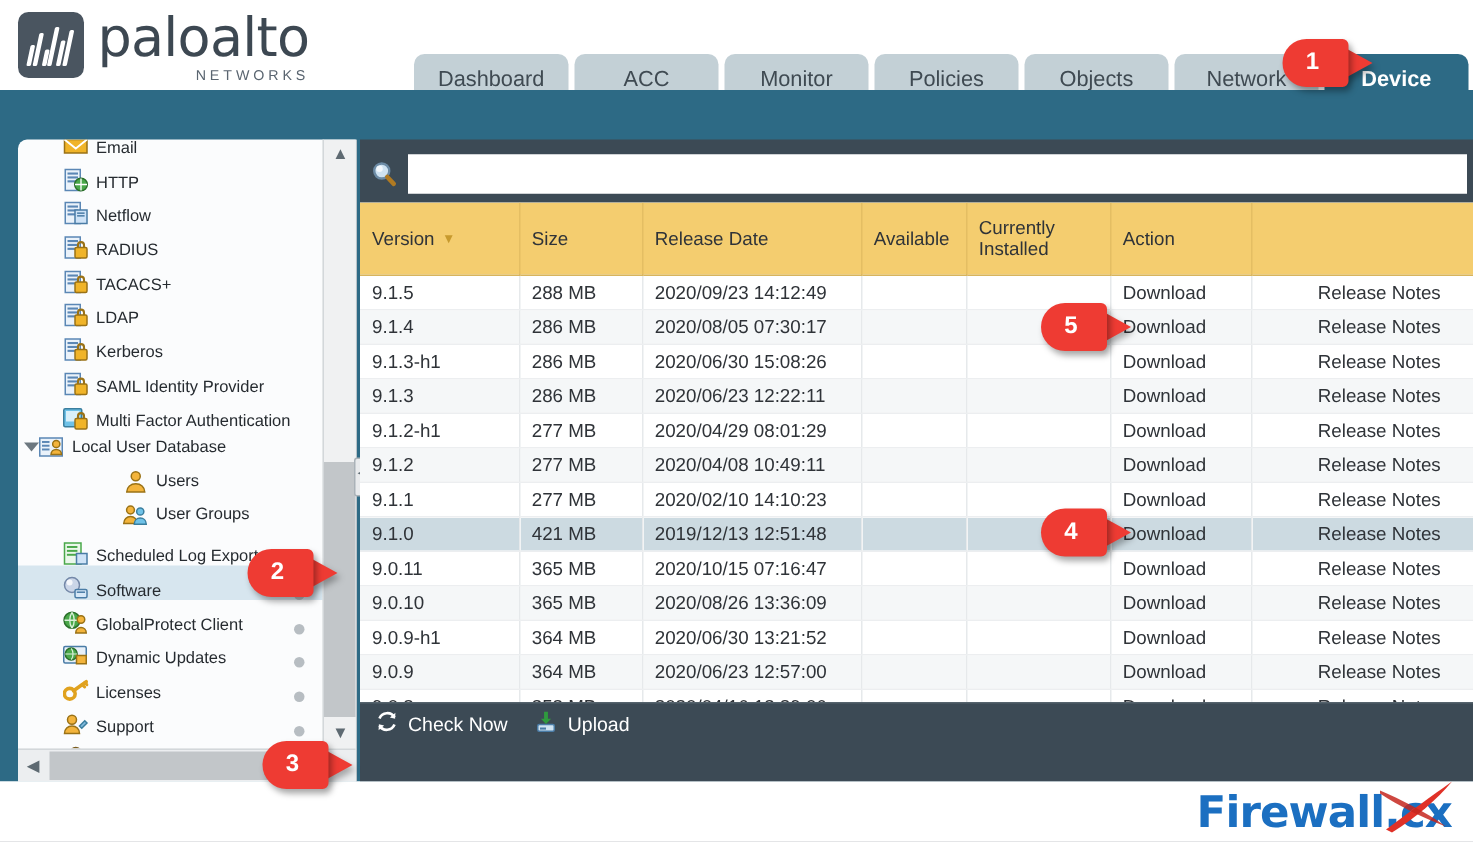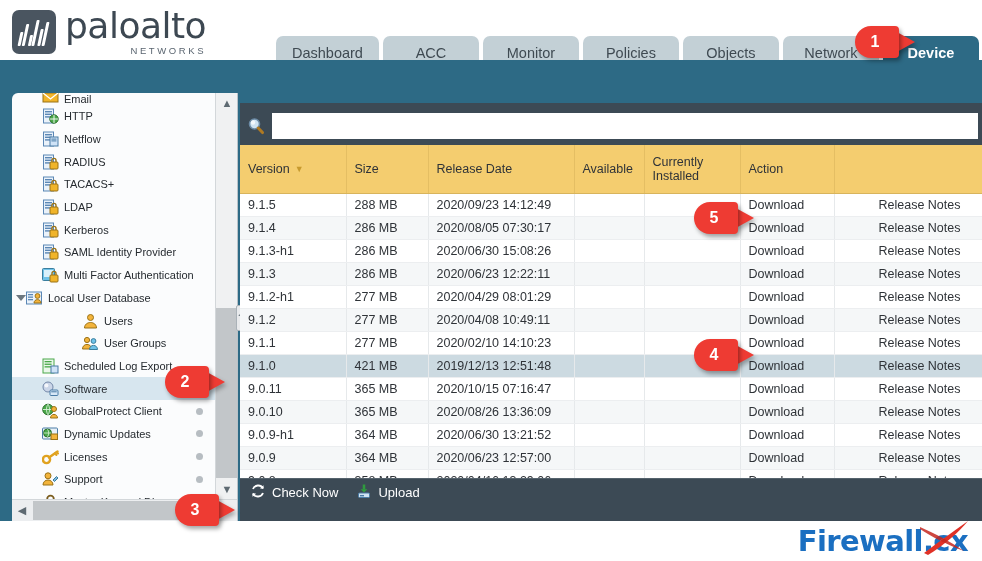--- a/index.html
+++ b/index.html
@@ -7,21 +7,21 @@
     margin: 0; padding: 0;
     width: 982px; height: 561px;
     overflow: hidden;
     font-family: "Liberation Sans", sans-serif;
     background: #ffffff;
   }
   #app { position: relative; width: 982px; height: 561px; background: #ffffff; }
 
   
   .brandbar { position: absolute; left: 0; top: 0; width: 982px; height: 60px; background: #ffffff; }
-  .logo-wrap { position: absolute; left: 12px; top: 8px; display: flex; align-items: center; }
+  .logo-wrap { position: absolute; left: 12px; top: 8px; display: flex; align-items: flex-start; }
   .logo-mark {
     width: 44px; height: 44px; border-radius: 7px; background: #4a5560;
     position: relative; overflow: hidden;
   }
   .logo-mark span {
     position: absolute; bottom: 8px; background: #ffffff; width: 3px; border-radius: 1px;
     transform: skewX(-12deg);
   }
   .logo-text { margin-left: 9px; line-height: 1; }
   .logo-text .pa {
@@ -51,21 +51,21 @@
     position: absolute; left: 12px; top: 93px; width: 226px; height: 428px;
     background: #fbfcfd; border-radius: 6px 0 0 0; overflow: hidden;
     border-right: 1px solid #b9c2c8;
   }
   .tree { position: absolute; left: 0; top: 0; width: 204px; height: 406px; overflow: hidden; }
   .tree-item {
     display: flex; align-items: center; height: 22.7px; padding-left: 14px;
     font-size: 11px; color: #262b30; white-space: nowrap; cursor: pointer;
     position: relative;
   }
-  .tree-item.indent1 { padding-left: 30px; }
+  .tree-item.indent1 { padding-left: 30px; align-items: flex-end; }
   .tree-item.indent2 { padding-left: 70px; }
   .tree-item.selected { background: #d7e6ef; }
   .tree-item .tw {
     position: absolute; left: 3px; width: 11px; height: 11px;
     display: flex; align-items: center; justify-content: center;
   }
   .tree-item .tw::after {
     content: ""; border-left: 5px solid transparent; border-right: 5px solid transparent;
     border-top: 6px solid #6d7880;
   }
@@ -81,21 +81,21 @@
   
   .sb-h { position: absolute; left: 0; bottom: 0; width: 226px; height: 22px; background: #eceef0; border-top: 1px solid #d3d7da; }
   .sb-h .lft { position: absolute; left: 0; top: 0; width: 20px; height: 21px; display: flex; align-items: center; justify-content: center; color: #5e6a72; font-size: 11px; }
   .sb-h .hthumb { position: absolute; left: 21px; top: 1px; width: 185px; height: 19px; background: #c2c6c9; }
 
   
   .splitter { position: absolute; left: 236px; top: 305px; width: 8px; height: 26px; background: #e8eaec; border: 1px solid #aab2b8; border-radius: 2px; }
   .splitter::after { content: "\25C0"; position: absolute; left: 0; top: 5px; width: 8px; font-size: 7px; color: #5e6a72; text-align: center; }
 
   
-  .content { position: absolute; left: 240px; top: 103px; width: 742px; height: 428px; background: #3c4a55; }
+  .content { position: absolute; left: 240px; top: 93px; width: 742px; height: 428px; background: #3c4a55; }
   .searchbar { position: absolute; left: 0; top: 5px; width: 742px; height: 36px; display: flex; align-items: center; }
   .searchbar .mag { width: 32px; display: flex; align-items: center; justify-content: center; }
   .search-input {
     width: 706px; height: 26px; background: #ffffff; border: 1px solid #ffffff;
     outline: none; font-size: 13px; padding: 0 6px; color: #222;
     font-family: "Liberation Sans", sans-serif;
   }
 
   
   .table-wrap { position: absolute; left: 0; top: 42px; width: 742px; height: 355px; background: #ffffff; overflow: hidden; }

